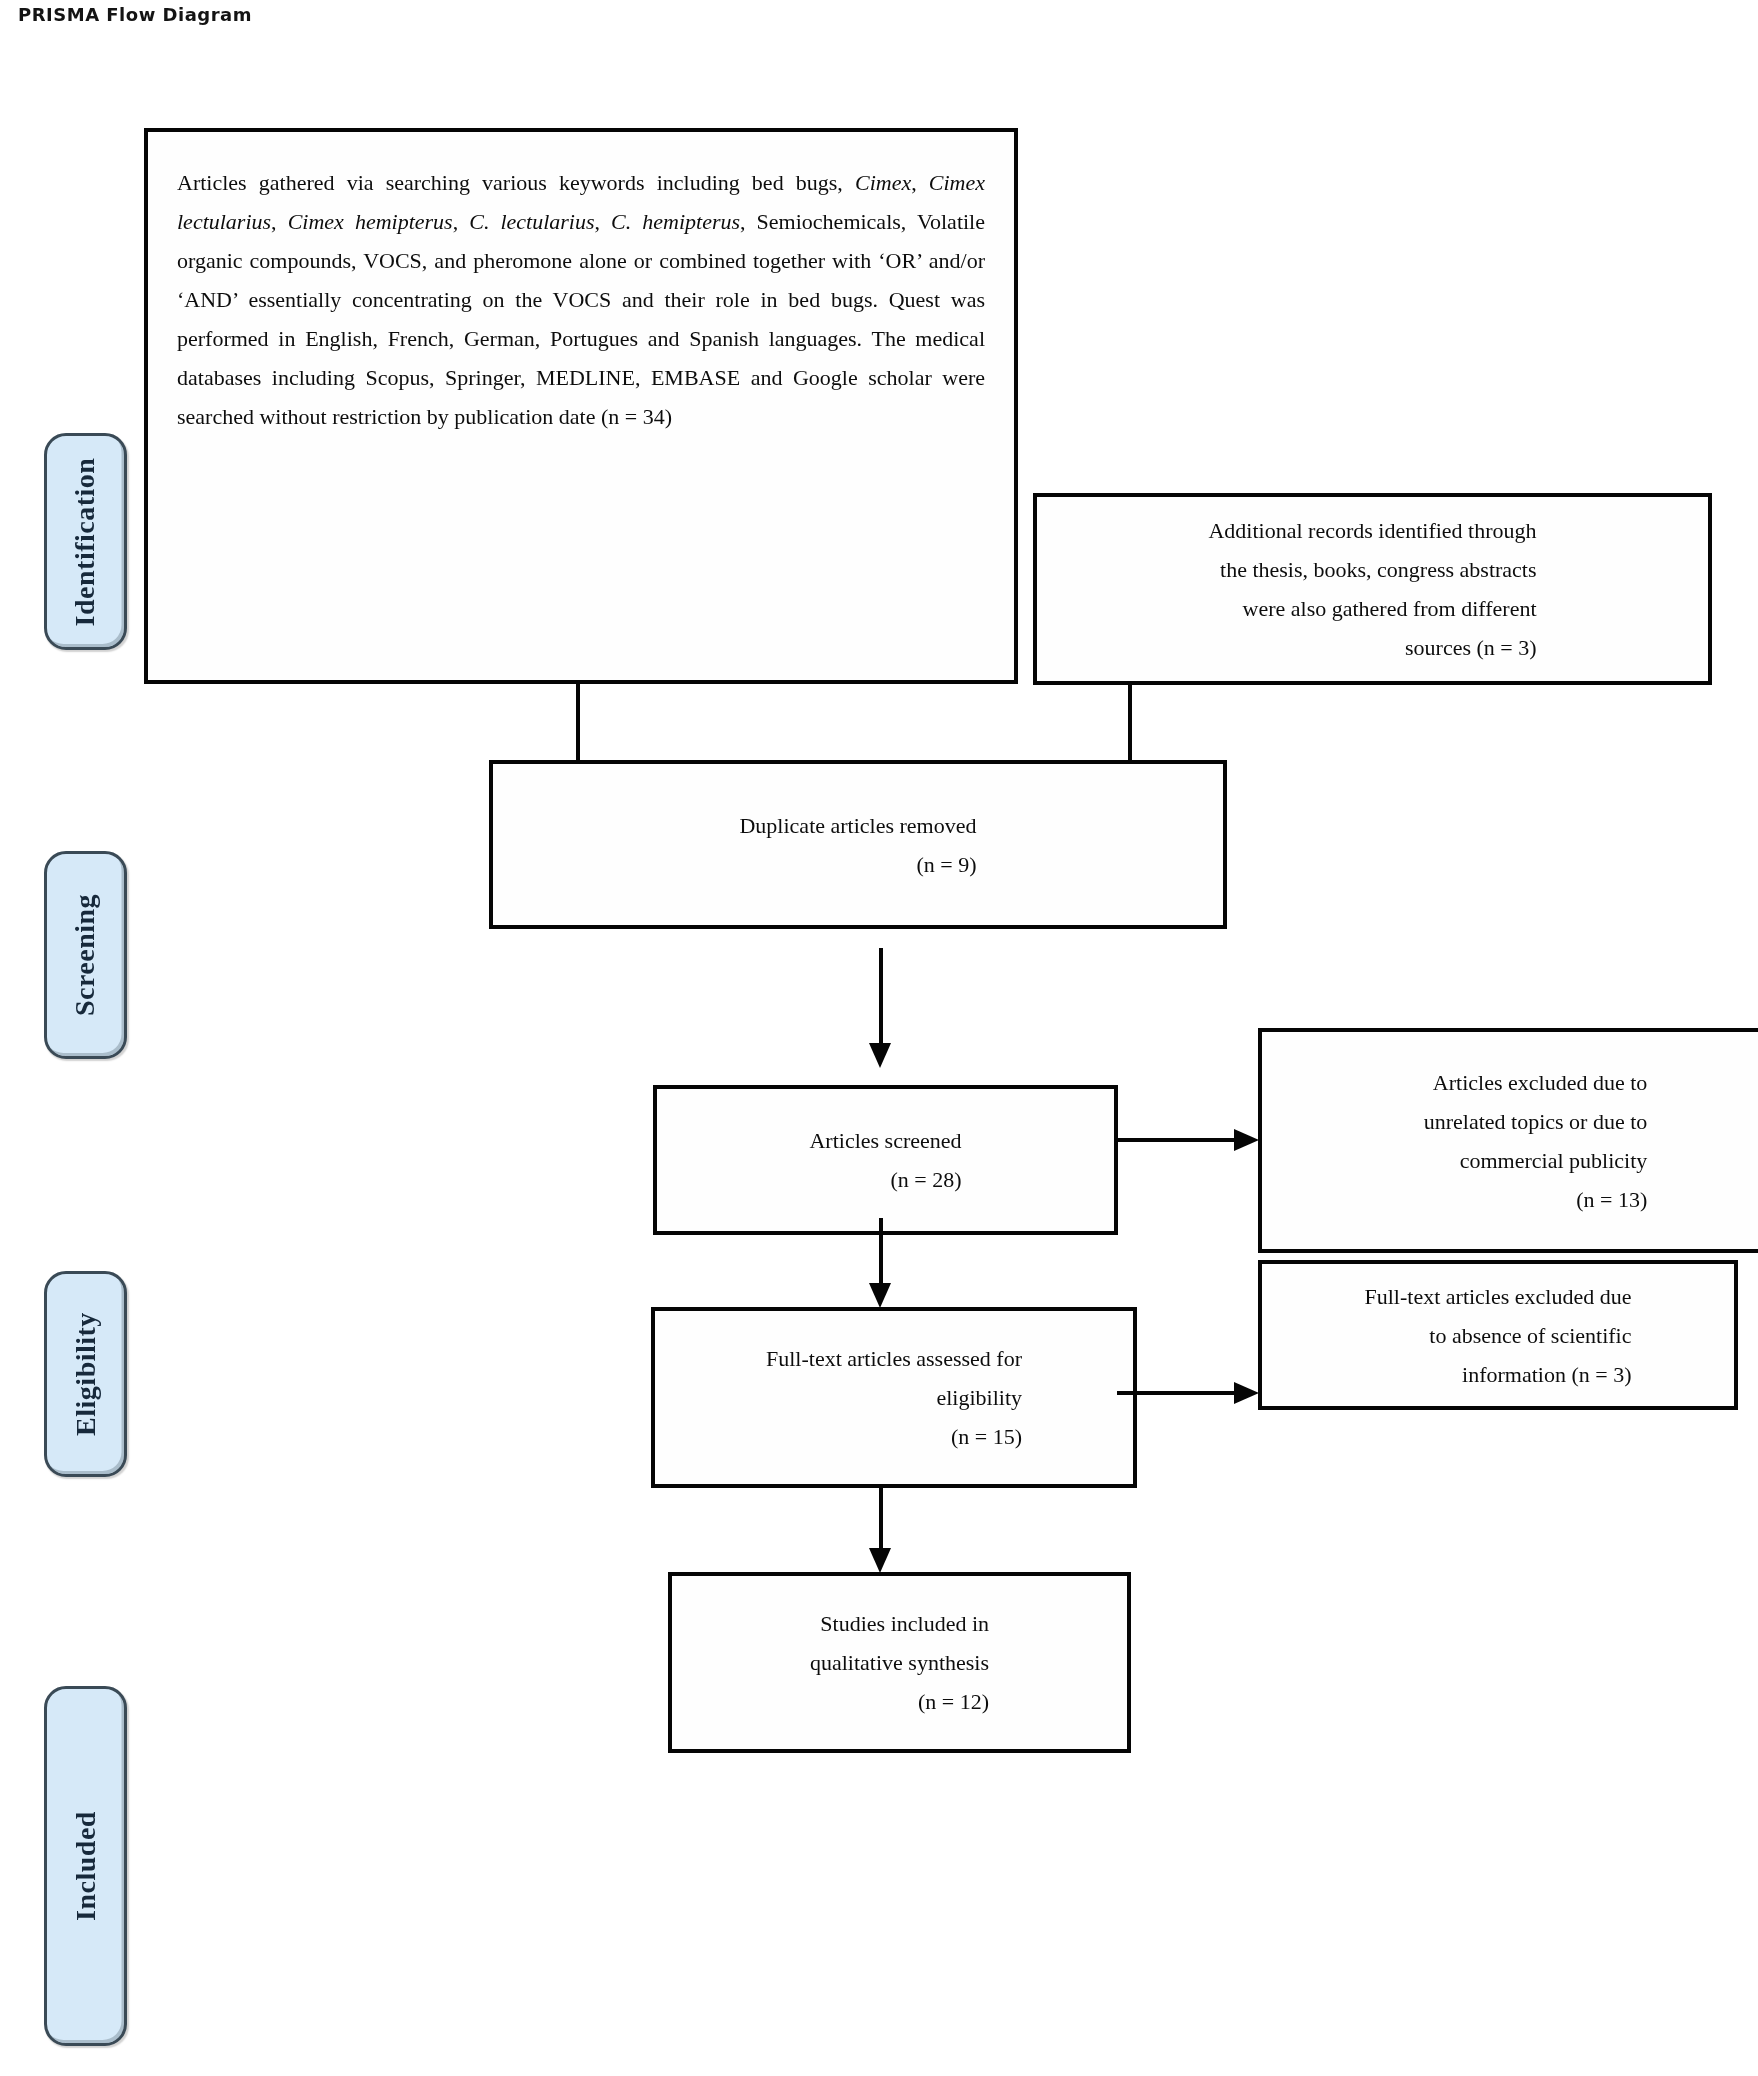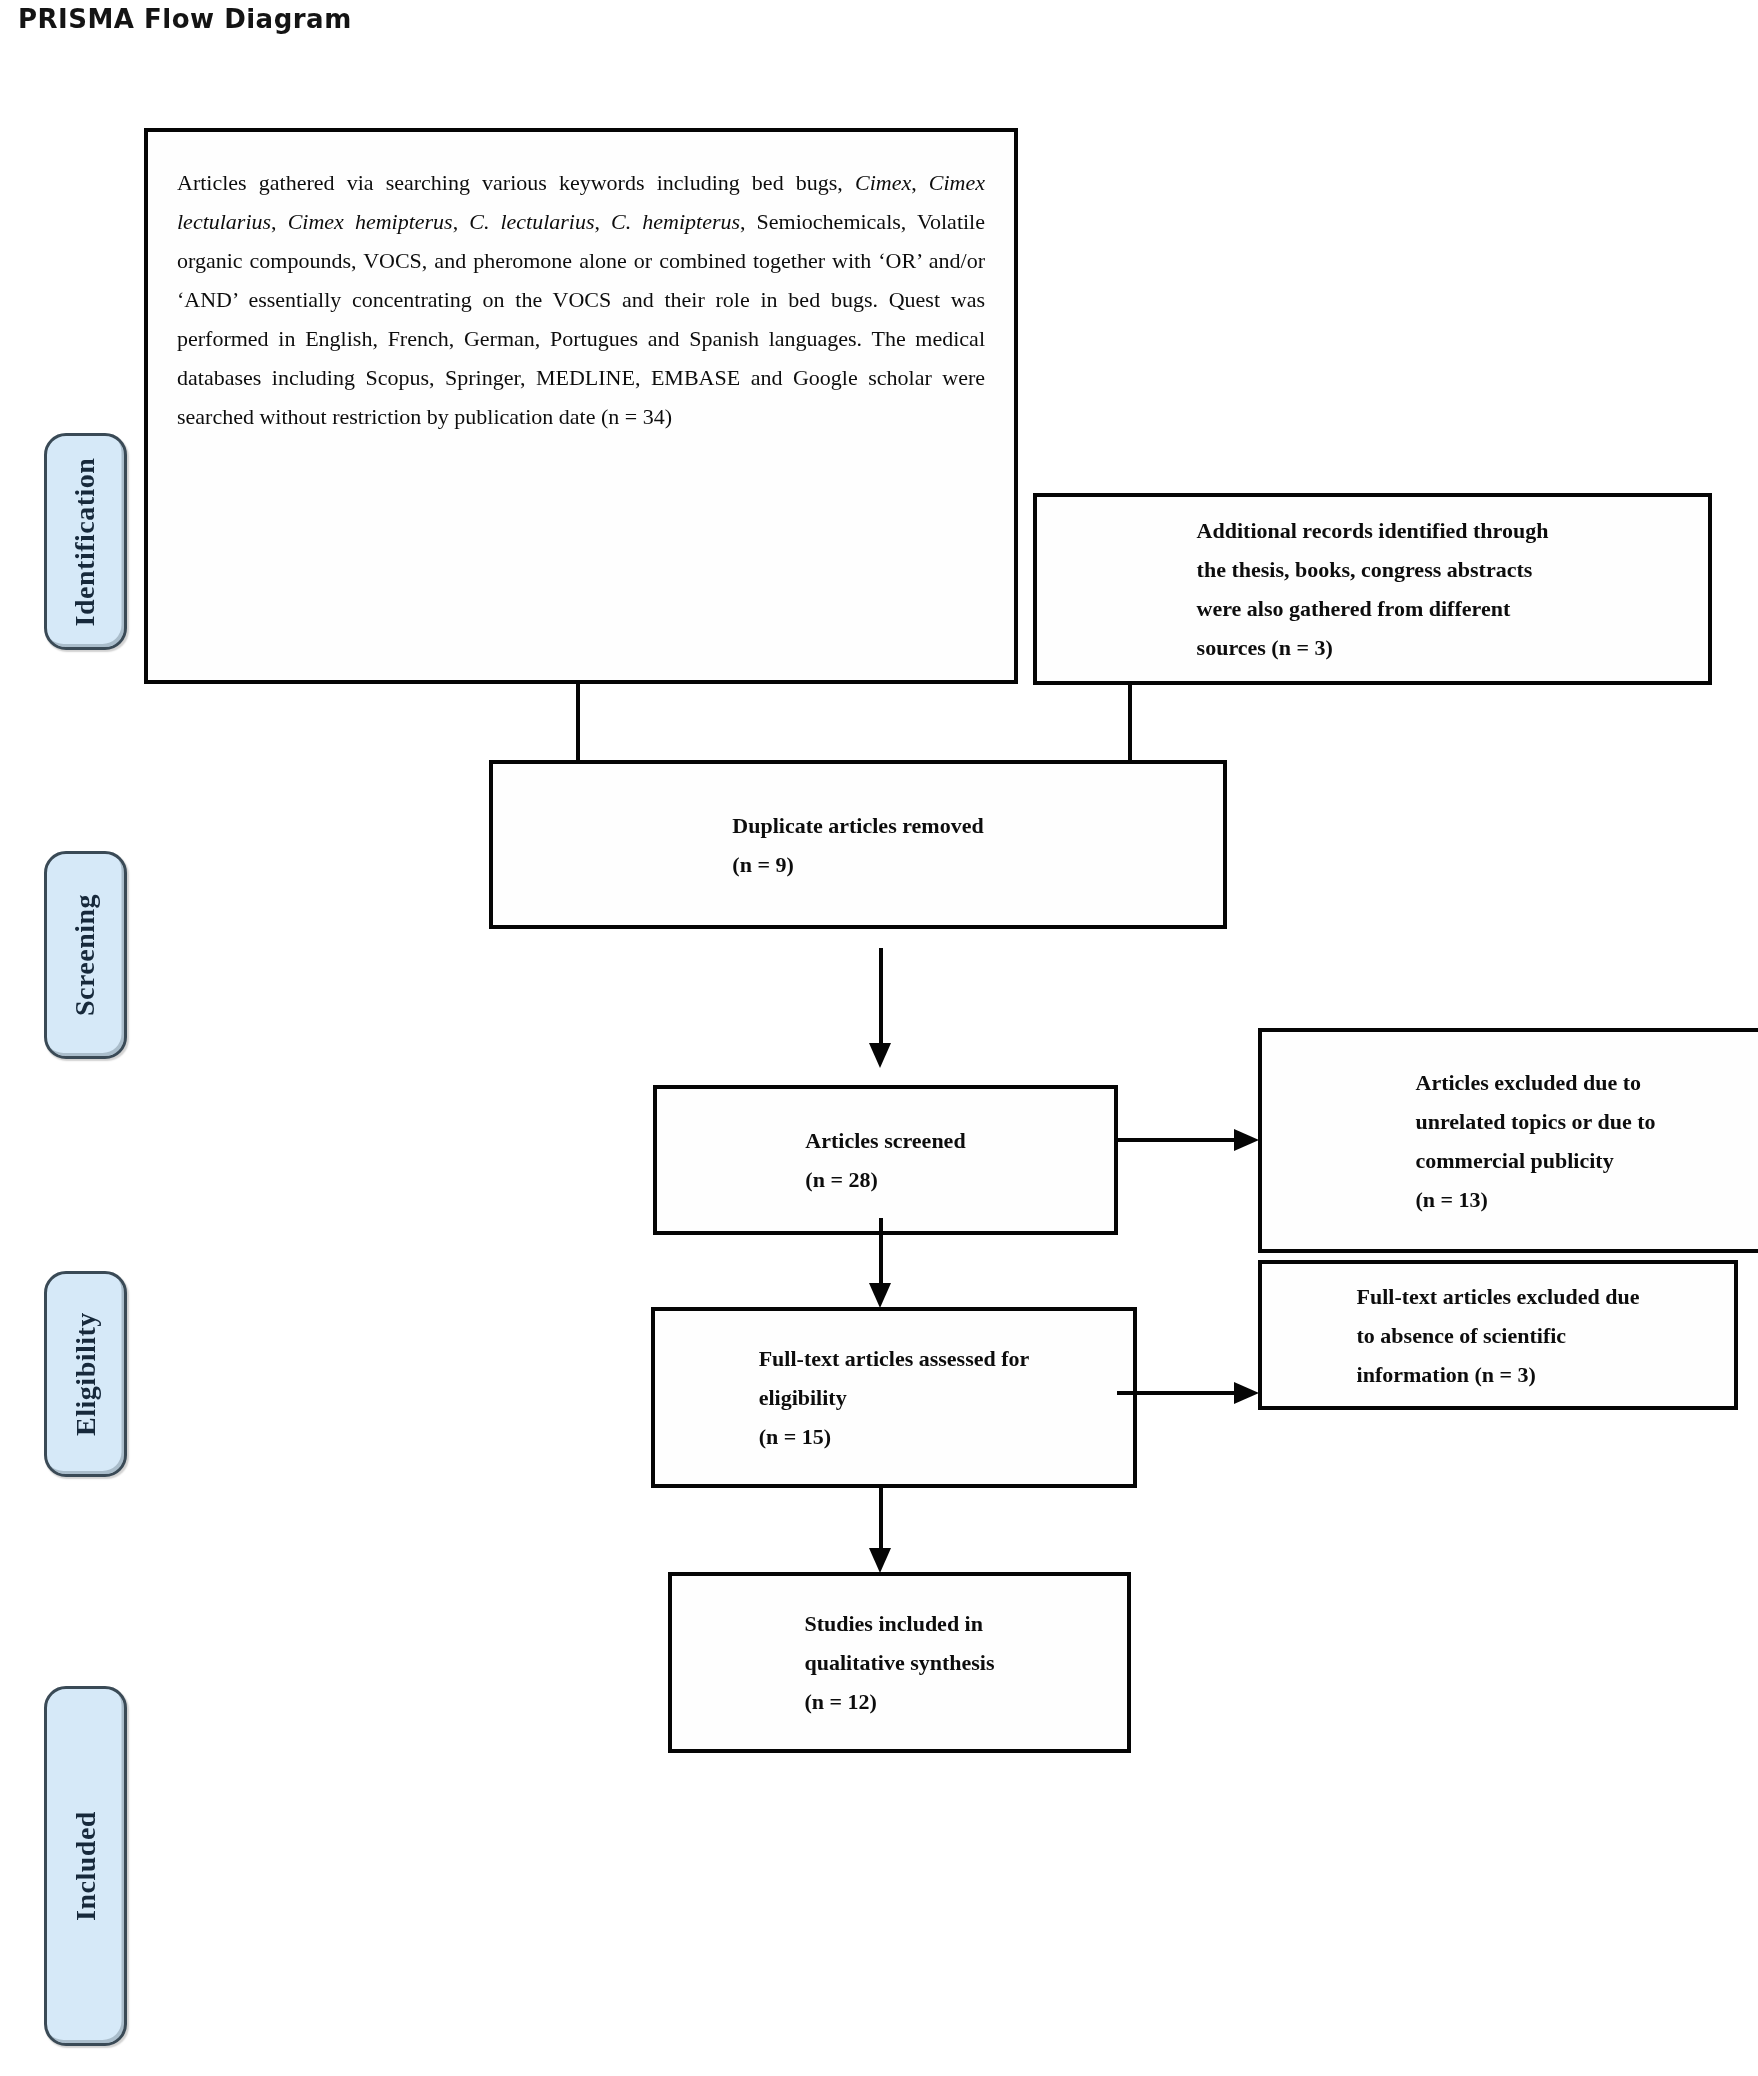--- a/index.html
+++ b/index.html
@@ -6,33 +6,32 @@
   html,body { background:#ffffff; }
   body {
     position:relative;
     width:1759px; height:2077px;
     font-family:"Liberation Serif","DejaVu Serif",serif;
     color:#0d0d0d;
   }
   .title {
     position:absolute; left:18px; top:4px;
     font-family:"DejaVu Sans","Liberation Sans",sans-serif;
-    font-weight:bold; font-size:26px; letter-spacing:0.5px; color:#141414;
+    font-weight:bold; font-size:18px; letter-spacing:0.5px; color:#141414;
   }
   
   .fbox {
     position:absolute;
     background:#fefefe;
     border:4px solid #050505;
     font-size:22px; line-height:39px;
   }
   .fbox.center {
     display:flex; align-items:center; justify-content:center;
-    text-align:left;
-    font-weight:bold;
+    text-align:right;
   }
   .pre { white-space:pre-line; }
   .justified {
     padding:31px 29px 8px 29px;
     text-align:justify; text-justify:inter-word;
   }
   
   .stage {
     position:absolute; left:44px; width:83px;
     background:#d6e9f8;

